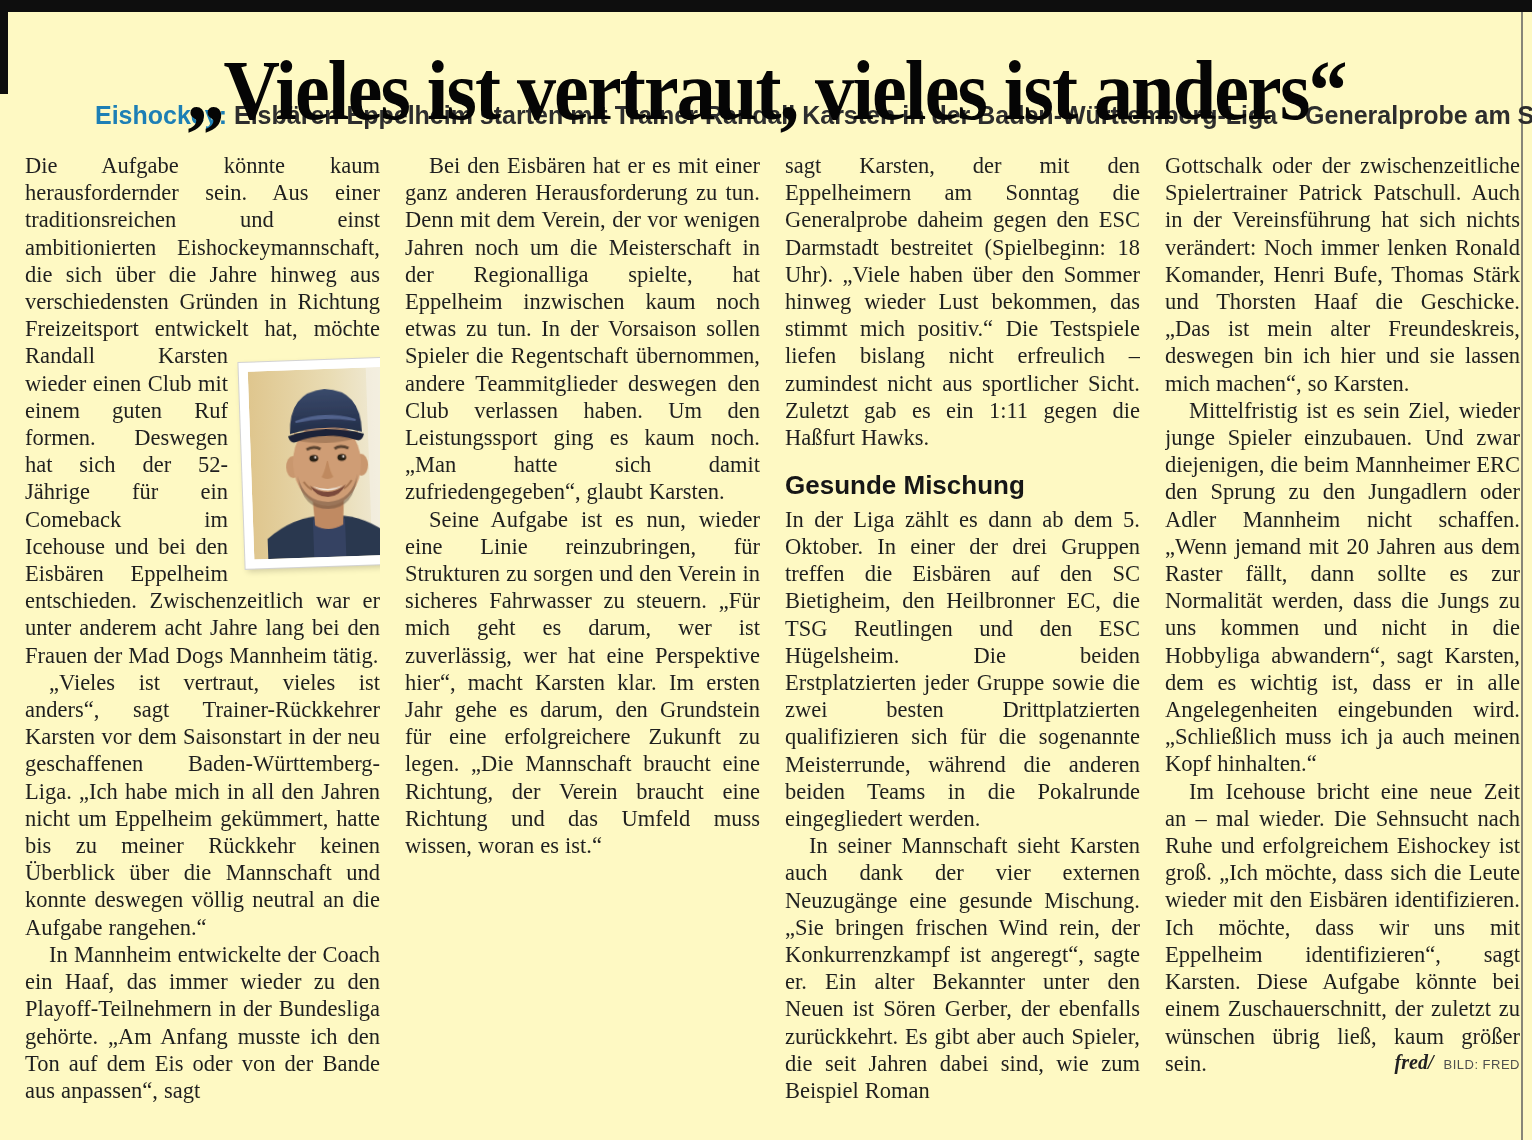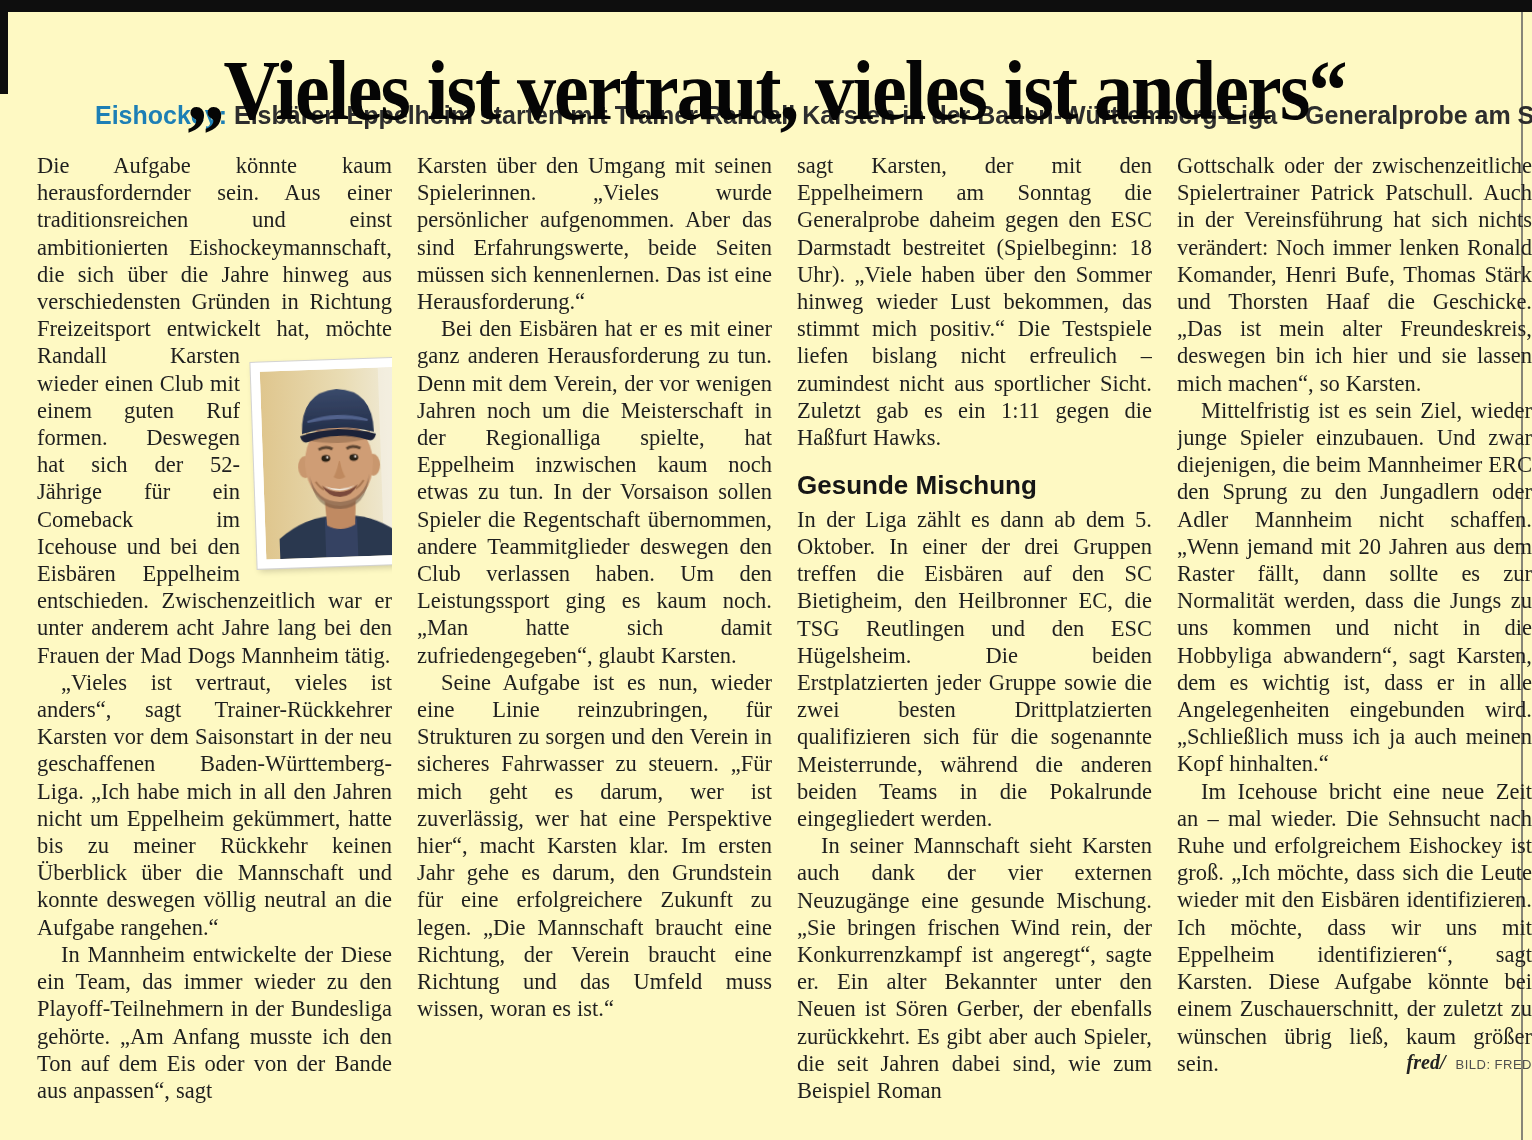--- a/index.html
+++ b/index.html
@@ -12,21 +12,21 @@
 
   .headline{position:absolute;top:-8px;left:0;width:1532px;text-align:center;
     font-weight:bold;font-size:84px;line-height:1.02;letter-spacing:-2px;color:#050505;
     transform:scaleX(.93);transform-origin:50% 0;white-space:nowrap;z-index:1;}
 
   .kicker{position:absolute;top:101px;left:95px;width:1420px;
     font-family:"Liberation Sans","DejaVu Sans",sans-serif;font-weight:bold;
     font-size:25px;color:#2d2d2d;letter-spacing:0;white-space:nowrap;}
   .kicker .blue{color:#1d7fb5;}
 
-  .cols{position:absolute;top:152px;left:37px;width:1495px;height:988px;
+  .cols{position:absolute;top:152px;left:25px;width:1495px;height:988px;
     display:grid;grid-template-columns:repeat(4,1fr);column-gap:25px;overflow:hidden;}
   .col{overflow:hidden;height:988px;}
 
   .col p{margin:0;font-size:22.5px;line-height:27.2px;color:#1f1f1f;
     text-align:justify;hyphens:auto;-webkit-hyphens:auto;word-spacing:.02em;}
   .col p.ind{text-indent:24px;}
 
   .subhead{font-family:"Liberation Sans","DejaVu Sans",sans-serif;font-weight:bold;
     font-size:26px;color:#161616;margin:20px 0 6px 0;line-height:1.1;}
 
@@ -106,25 +106,24 @@
 
             <path d="M76,92 Q73,104 70,108 Q76,112 82,108 Q79,104 77,92" fill="#ba8459" opacity="0.8"></path>
 
             <path d="M58,116 Q76,130 94,116 Q88,128 76,128 Q64,128 58,116 Z" fill="#7a4a3a"></path>
             <path d="M61,117 Q76,126 91,117 Q76,123 61,117 Z" fill="#f1ebdf"></path>
             <path d="M52,112 Q56,118 60,120 M100,112 Q96,118 92,120" stroke="#a5744f" stroke-width="2" fill="none"></path>
           </g>
         </svg>
           </span><span>Randall Karsten wieder einen Club mit einem guten Ruf formen. Deswegen hat sich der 52-Jährige für ein Comeback im Icehouse und bei den Eisbären Eppelheim entschieden. Zwischenzeitlich war er unter anderem acht Jahre lang bei den Frauen der Mad Dogs Mannheim tätig.</span></p>
       <p class="ind">„Vieles ist vertraut, vieles ist anders“, sagt Trainer-Rückkehrer Karsten vor dem Saisonstart in der neu geschaffenen Baden-Württemberg-Liga. „Ich habe mich in all den Jahren nicht um Eppelheim gekümmert, hatte bis zu meiner Rückkehr keinen Überblick über die Mannschaft und konnte deswegen völlig neutral an die Aufgabe rangehen.“</p>
-      <p class="ind">In Mannheim entwickelte der Diese ein Team, das immer wieder zu den Playoff-Teilnehmern in der Bundesliga gehörte. „Am Anfang musste ich den Ton auf dem Eis oder von der Bande aus anpassen“, sagt</p>
+      <p class="ind">In Mannheim entwickelte der Coach ein Haaf, das immer wieder zu den Playoff-Teilnehmern in der Bundesliga gehörte. „Am Anfang musste ich den Ton auf dem Eis oder von der Bande aus anpassen“, sagt</p>
     </div>
 
     <div class="col">
-      <p>Karsten über den Umgang mit seinen Spielerinnen. „Vieles wurde persönlicher aufgenommen. Aber das sind Erfahrungswerte, beide Seiten müssen sich kennenlernen. Das ist eine Herausforderung.“</p>
       <p class="ind">Bei den Eisbären hat er es mit einer ganz anderen Herausforderung zu tun. Denn mit dem Verein, der vor wenigen Jahren noch um die Meisterschaft in der Regionalliga spielte, hat Eppelheim inzwischen kaum noch etwas zu tun. In der Vorsaison sollen Spieler die Regentschaft übernommen, andere Teammitglieder deswegen den Club verlassen haben. Um den Leistungssport ging es kaum noch. „Man hatte sich damit zufriedengegeben“, glaubt Karsten.</p>
       <p class="ind">Seine Aufgabe ist es nun, wieder eine Linie reinzubringen, für Strukturen zu sorgen und den Verein in sicheres Fahrwasser zu steuern. „Für mich geht es darum, wer ist zuverlässig, wer hat eine Perspektive hier“, macht Karsten klar. Im ersten Jahr gehe es darum, den Grundstein für eine erfolgreichere Zukunft zu legen. „Die Mannschaft braucht eine Richtung, der Verein braucht eine Richtung und das Umfeld muss wissen, woran es ist.“</p>
     </div>
 
     <div class="col">
       <p>sagt Karsten, der mit den Eppelheimern am Sonntag die Generalprobe daheim gegen den ESC Darmstadt bestreitet (Spielbeginn: 18 Uhr). „Viele haben über den Sommer hinweg wieder Lust bekommen, das stimmt mich positiv.“ Die Testspiele liefen bislang nicht erfreulich – zumindest nicht aus sportlicher Sicht. Zuletzt gab es ein 1:11 gegen die Haßfurt Hawks.</p>
       <div class="subhead">Gesunde Mischung</div>
       <p>In der Liga zählt es dann ab dem 5. Oktober. In einer der drei Gruppen treffen die Eisbären auf den SC Bietigheim, den Heilbronner EC, die TSG Reutlingen und den ESC Hügelsheim. Die beiden Erstplatzierten jeder Gruppe sowie die zwei besten Drittplatzierten qualifizieren sich für die sogenannte Meisterrunde, während die anderen beiden Teams in die Pokalrunde eingegliedert werden.</p>
       <p class="ind">In seiner Mannschaft sieht Karsten auch dank der vier externen Neuzugänge eine gesunde Mischung. „Sie bringen frischen Wind rein, der Konkurrenzkampf ist angeregt“, sagte er. Ein alter Bekannter unter den Neuen ist Sören Gerber, der ebenfalls zurückkehrt. Es gibt aber auch Spieler, die seit Jahren dabei sind, wie zum Beispiel Roman</p>
     </div>

